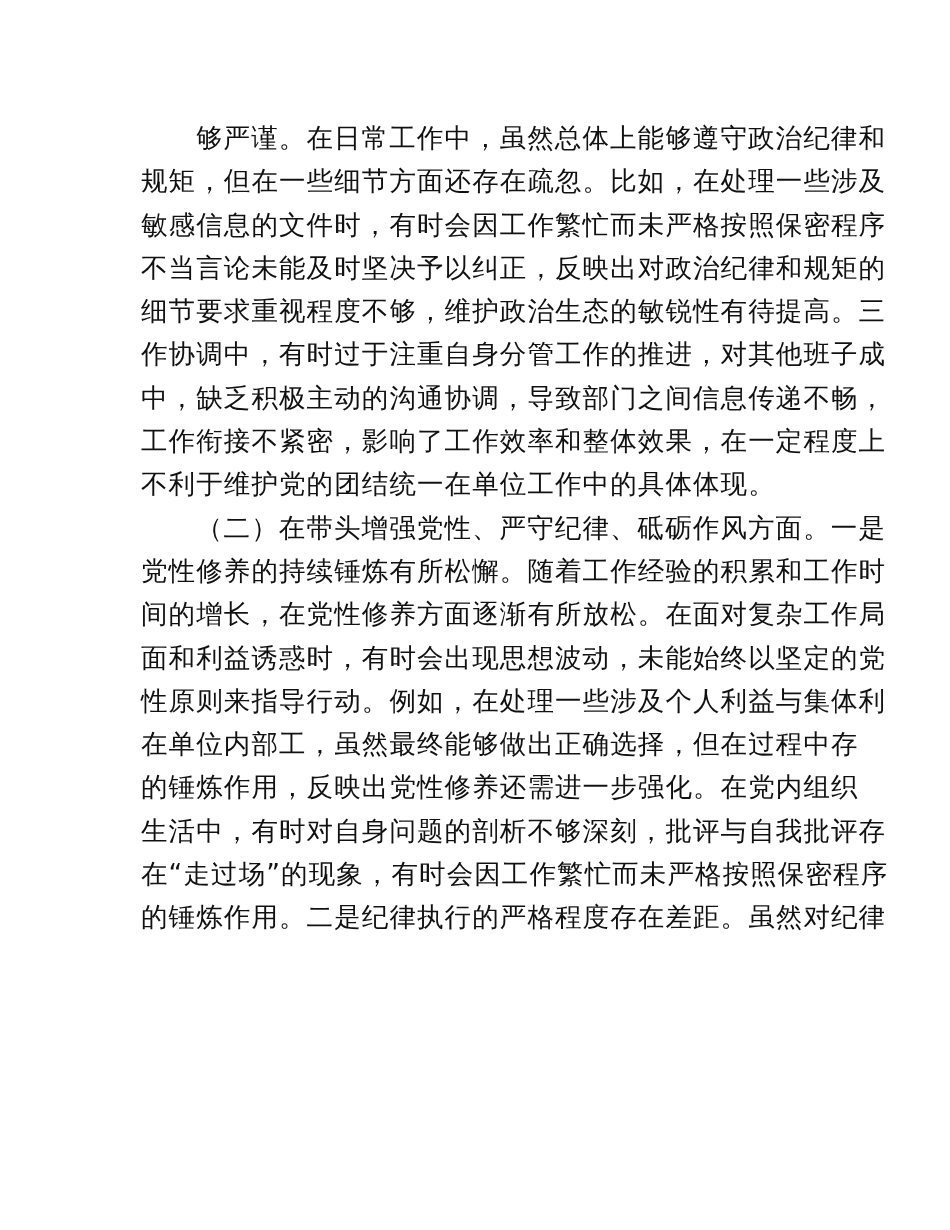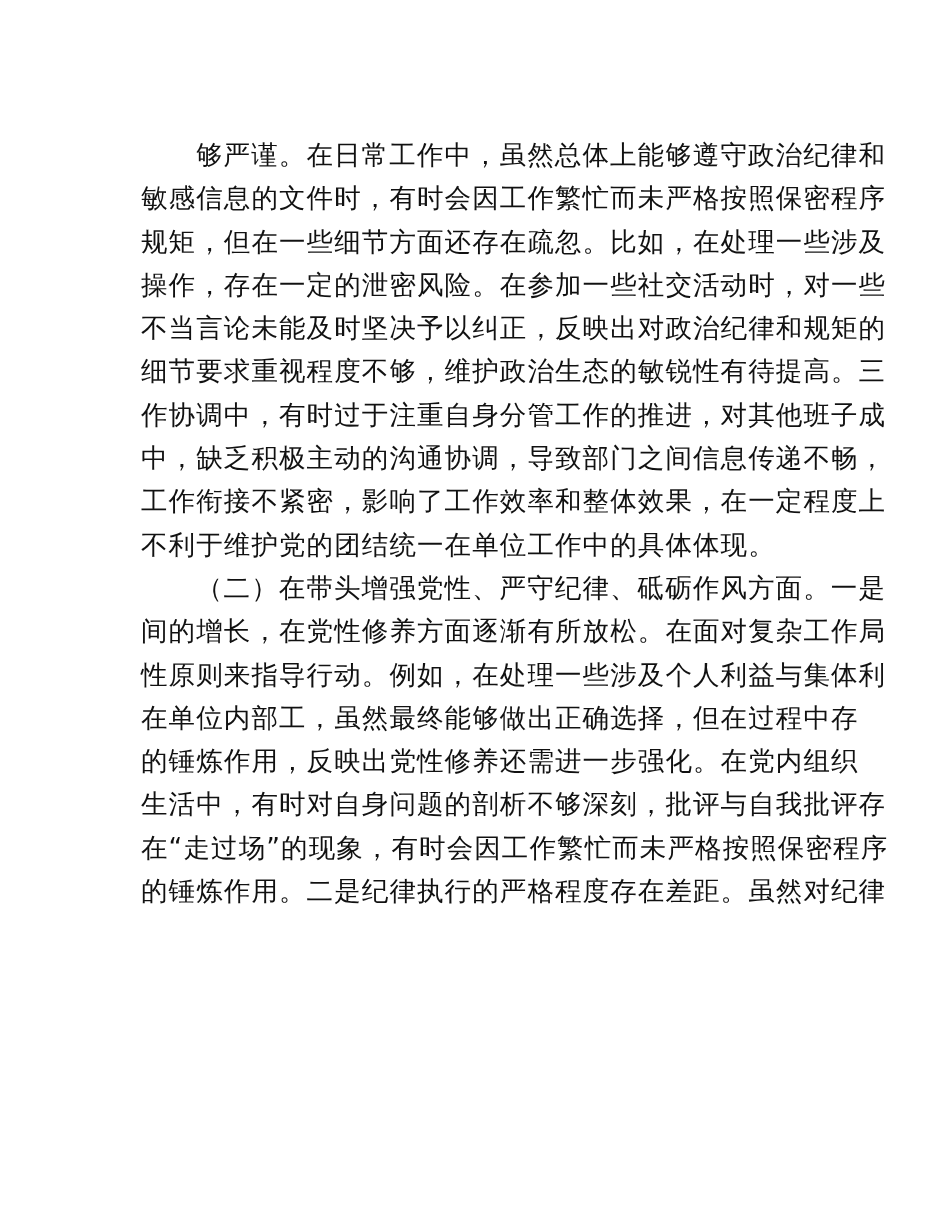--- a/index.html
+++ b/index.html
@@ -1,20 +1,20 @@
 <!DOCTYPE html>
 <html><head>
 <meta charset="utf-8">
 <style>
   html, body { margin: 0; padding: 0; background: #ffffff; }
   body { width: 950px; height: 1230px; position: relative; overflow: hidden; }
   .page {
     position: absolute;
     left: 141px;
-    top: 133px;
+    top: 116px;
     width: 670px;
     font-family: "DejaVu Sans", "Liberation Sans", sans-serif;
     color: #111111;
   }
   .para {
     margin: 0;
     font-size: 26.5px;
     line-height: 43.3px;
     letter-spacing: 1.1px;
     text-align: justify;
@@ -24,33 +24,34 @@
   .para + .para { }
   .line { display: block; white-space: nowrap; height: 43.3px; }
   .indent { padding-left: 55px; }
 </style>
 </head>
 <body>
 
 <div class="page">
   <div class="para">
     <span class="line indent">够严谨。在日常工作中，虽然总体上能够遵守政治纪律和</span>
+    <span class="line">规矩，但在一些细节方面还存在疏忽。比如，在处理一些涉及</span>
     <span class="line">敏感信息的文件时，有时会因工作繁忙而未严格按照保密程序</span>
-    <span class="line">规矩，但在一些细节方面还存在疏忽。比如，在处理一些涉及</span>
-    <span class="line">操作，存在一定的泄密风险。在参加一些社交活动时，对一些</span>
     <span class="line">不当言论未能及时坚决予以纠正，反映出对政治纪律和规矩的</span>
     <span class="line">细节要求重视程度不够，维护政治生态的敏锐性有待提高。三</span>
     <span class="line">作协调中，有时过于注重自身分管工作的推进，对其他班子成</span>
     <span class="line">中，缺乏积极主动的沟通协调，导致部门之间信息传递不畅，</span>
     <span class="line">工作衔接不紧密，影响了工作效率和整体效果，在一定程度上</span>
     <span class="line">不利于维护党的团结统一在单位工作中的具体体现。</span>
   </div>
   <div class="para">
     <span class="line indent">（二）在带头增强党性、严守纪律、砥砺作风方面。一是</span>
+    <span class="line">党性修养的持续锤炼有所松懈。随着工作经验的积累和工作时</span>
     <span class="line">间的增长，在党性修养方面逐渐有所放松。在面对复杂工作局</span>
+    <span class="line">面和利益诱惑时，有时会出现思想波动，未能始终以坚定的党</span>
     <span class="line">性原则来指导行动。例如，在处理一些涉及个人利益与集体利</span>
     <span class="line">在单位内部工，虽然最终能够做出正确选择，但在过程中存</span>
     <span class="line">的锤炼作用，反映出党性修养还需进一步强化。在党内组织</span>
     <span class="line">生活中，有时对自身问题的剖析不够深刻，批评与自我批评存</span>
     <span class="line">在“走过场”的现象，有时会因工作繁忙而未严格按照保密程序</span>
     <span class="line">的锤炼作用。二是纪律执行的严格程度存在差距。虽然对纪律</span>
   </div>
 </div>
 
 </body></html>

